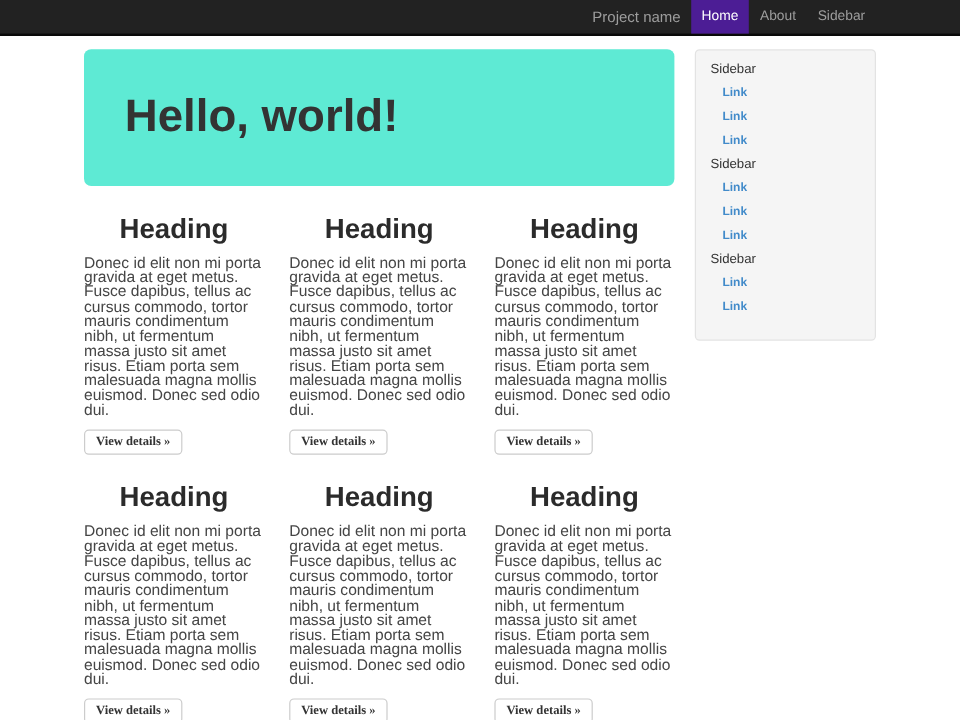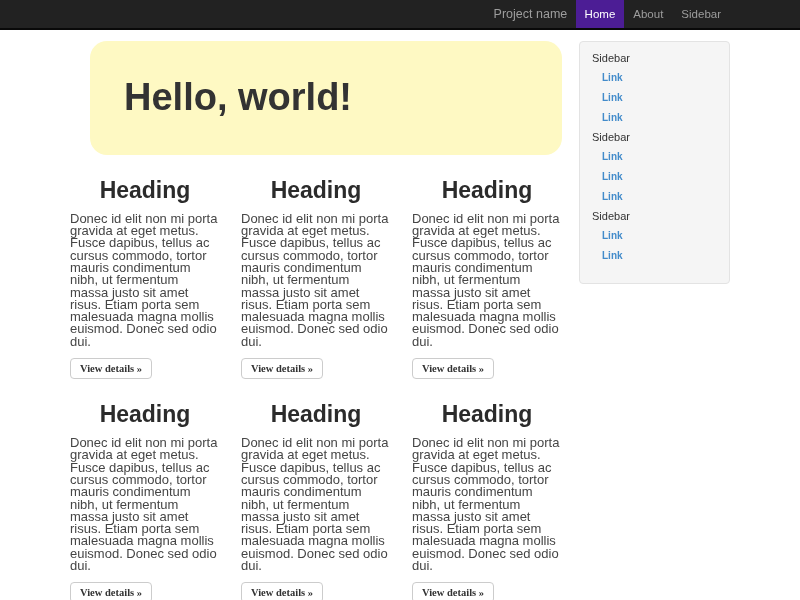--- a/index.html
+++ b/index.html
@@ -35,24 +35,23 @@
   .nav-item.active { background: #4c1d95; color: #ffffff; }
 
   
   .container { width: 660px; margin: 0 auto; }
   .row { display: flex; margin-top: 11px; }
   .main-col { width: 492px; flex: none; }
   .side-col { width: 151px; flex: none; margin-left: 17px; }
 
   
   .jumbotron {
-    background: #fef9c3;
-    border-radius: 17px;
+    background: #5eead4;
+    border-radius: 6px;
     padding: 28px 34px 26px 34px;
-    margin-left: 20px;
   }
   .jumbotron h1 {
     margin: 8px 0 10px 0;
     font-size: 38px; line-height: 1.1;
     color: #333333; font-weight: bold;
   }
   .jumbotron p {
     margin: 0; max-width: 442px;
     font-size: 13px; line-height: 19px;
     color: #5b5b5b;

